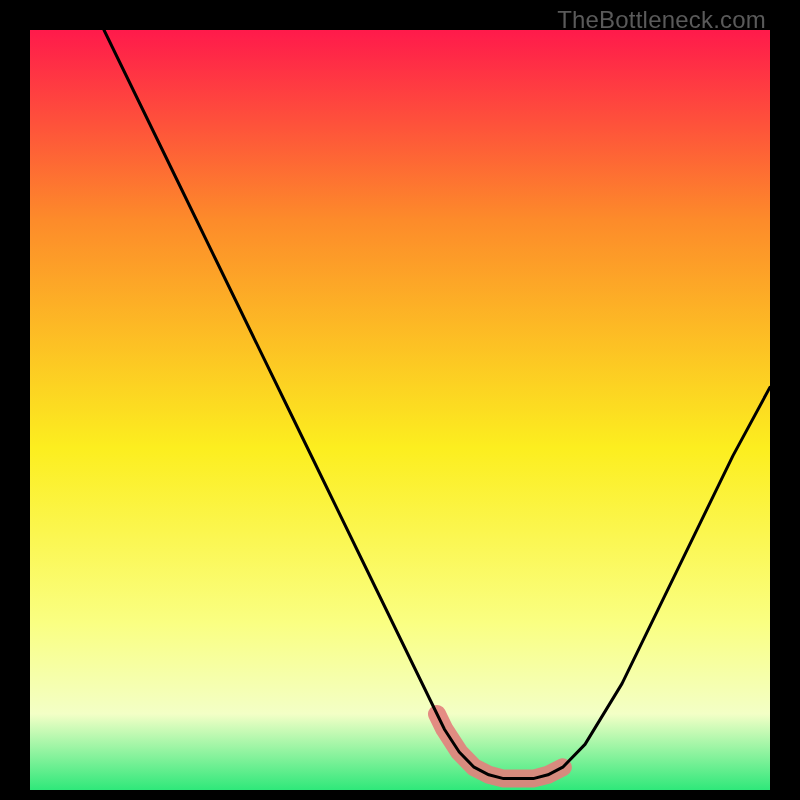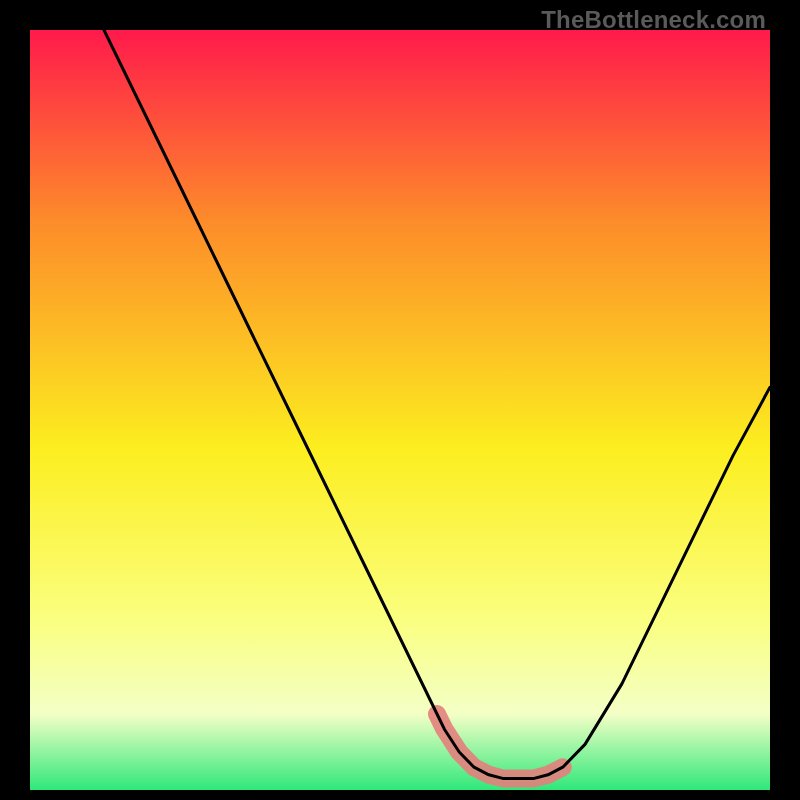--- a/index.html
+++ b/index.html
@@ -21,21 +21,21 @@
   .gradient {
     position: absolute;
     left: 0; top: 0; right: 0; bottom: 0;
   }
   .watermark {
     position: absolute;
     top: 6px;
     right: 34px;
     font-family: Arial, Helvetica, sans-serif;
     font-size: 24px;
-    font-weight: bold;
+    font-weight: normal;
     color: #5a5a5a;
     letter-spacing: 0.2px;
   }
   svg.overlay {
     position: absolute;
     left: 0; top: 0;
     width: 740px;
     height: 760px;
     overflow: visible;
   }

